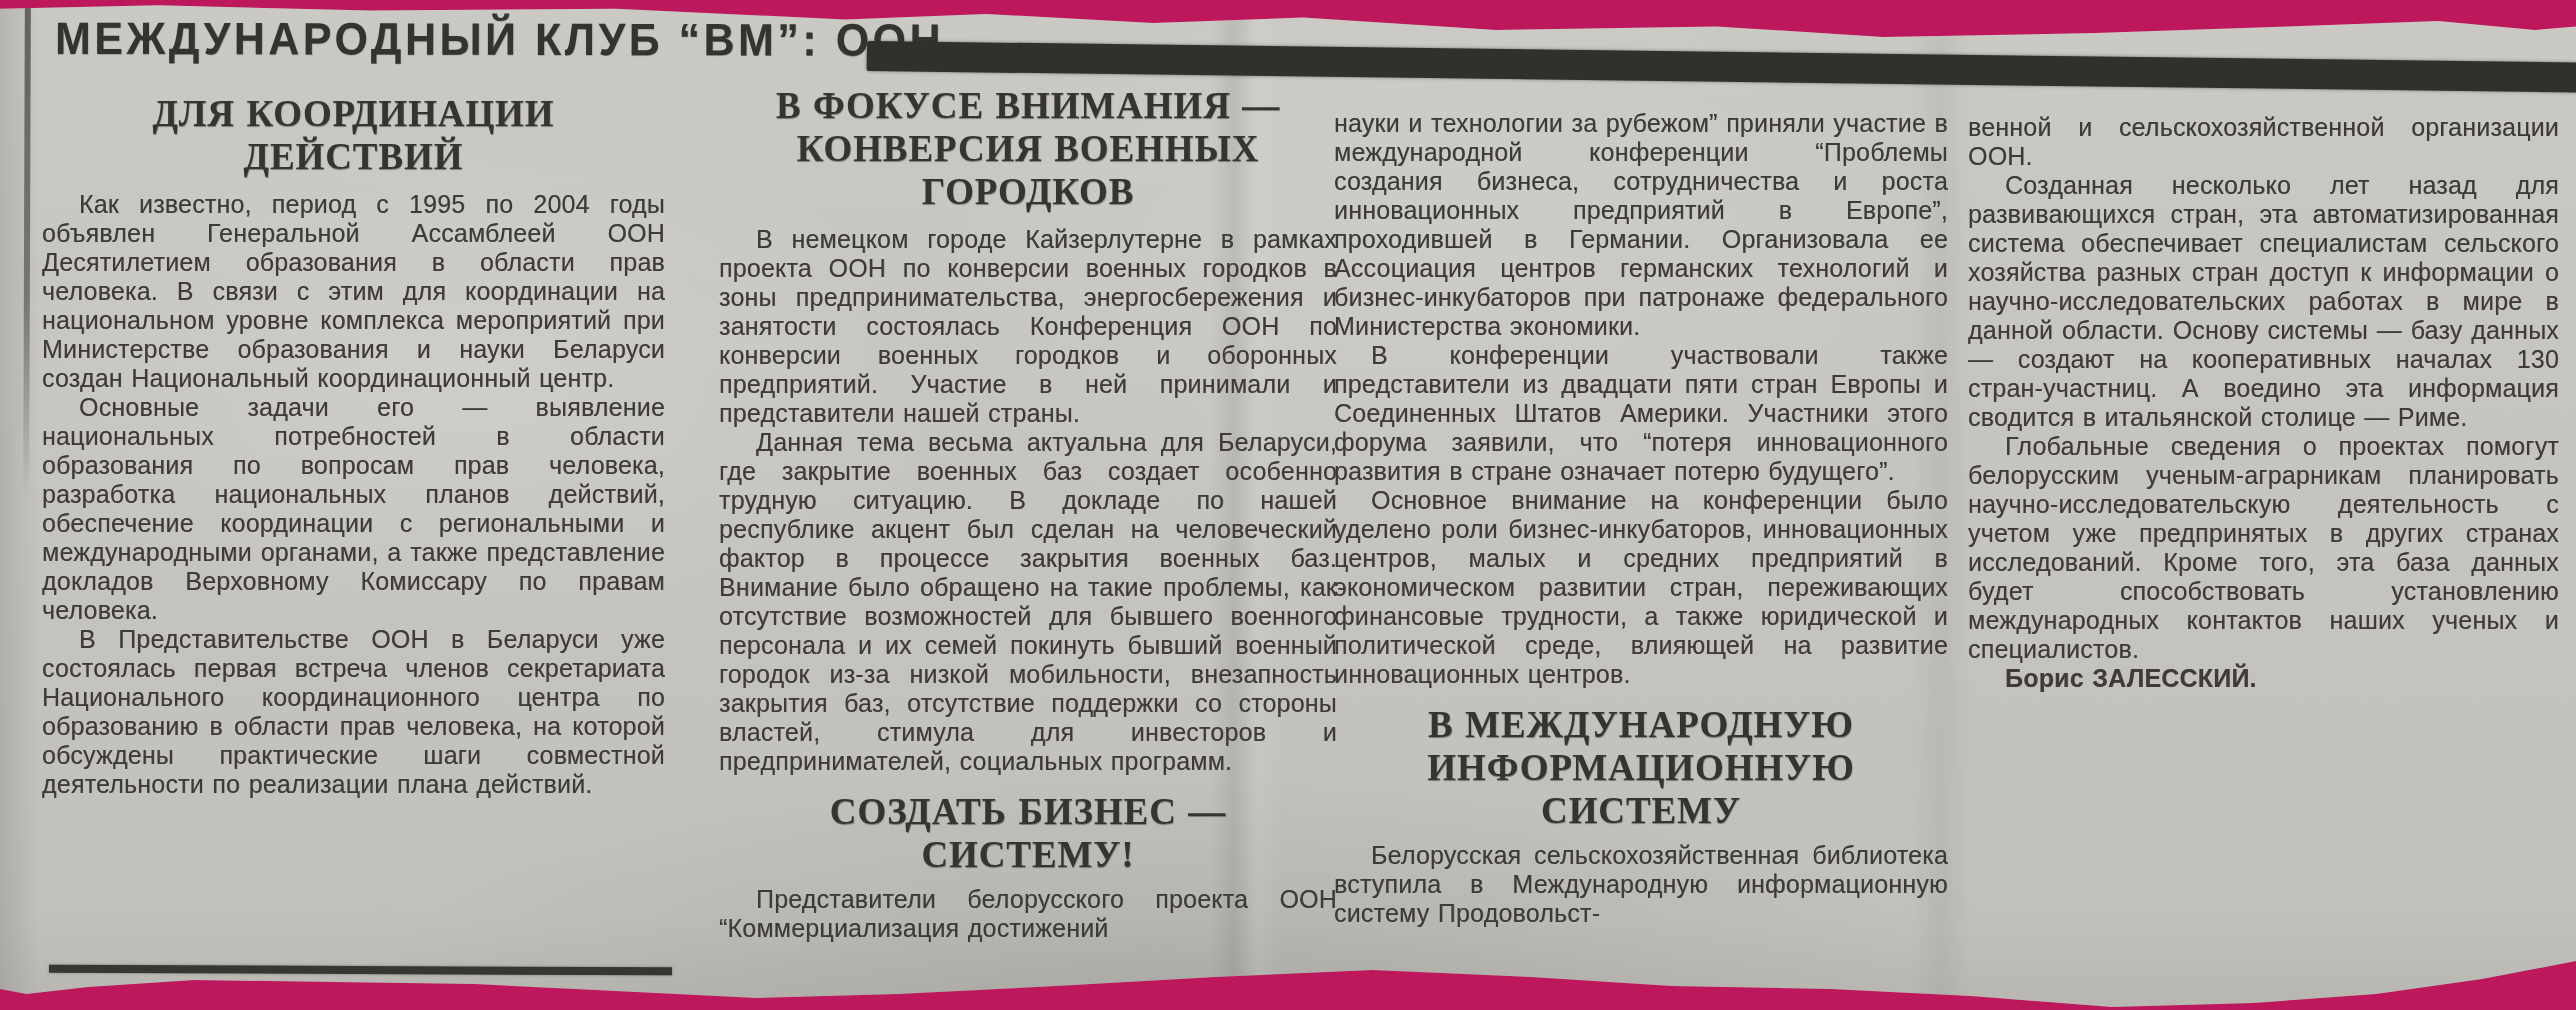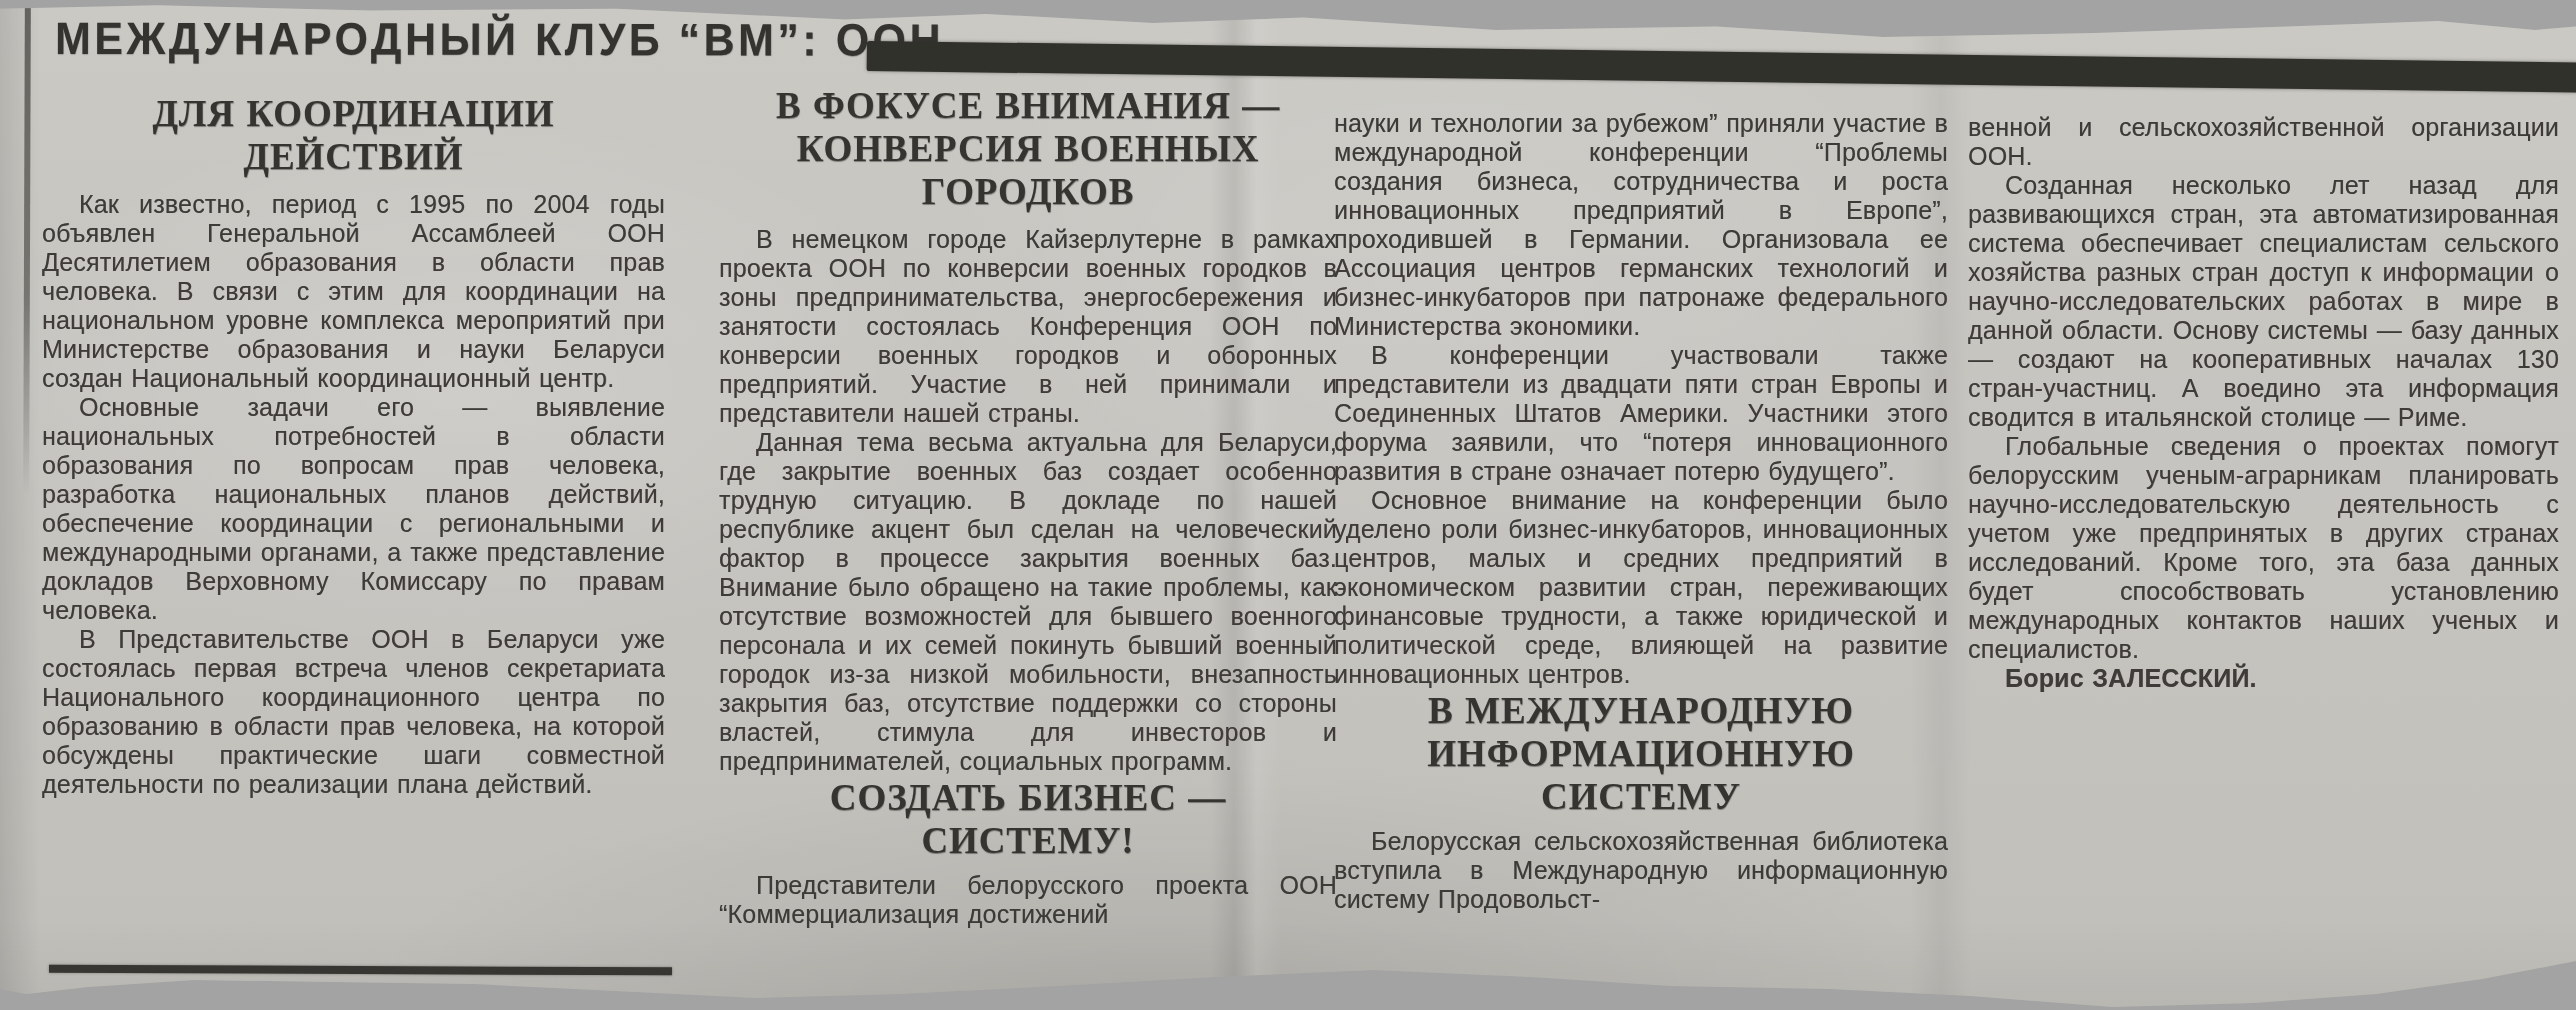--- a/index.html
+++ b/index.html
@@ -1,16 +1,16 @@
 <!DOCTYPE html>
 <html lang="ru" style="font-size:14px"><head>
 <meta charset="utf-8">
 <style>
   html,body{margin:0;padding:0;background:#fbfbf8;}
-  .stage{position:relative;width:2576px;height:1010px;overflow:hidden;background:#a3a3a3;
+  .stage{position:relative;width:2576px;height:1010px;overflow:hidden;background:#be185d;
          font-family:"Liberation Sans",sans-serif;}
   .paper{position:absolute;inset:0;
     background:linear-gradient(180deg,#d0cec9 0%,#cbc9c4 45%,#c7c5c0 80%,#c3c1bc 100%);
     clip-path:polygon(0px 8.8px,158px 5.3px,370px 10.6px,616px 8.8px,845px 19.4px,986px 14px,
       1153px 23px,1303px 17.6px,1496px 30px,1716px 26.4px,1883px 37px,2095px 33px,2288px 26.4px,
       2438px 21px,2535px 30px,2576px 26.4px,2576px 961px,2482px 979px,2376px 994px,
       2253px 1003px,2112px 1007px,1971px 996px,1831px 989px,1672px 986px,1531px 977px,
       1373px 970px,1215px 977px,1056px 986px,898px 994px,757px 998px,616px 991px,
       475px 984px,334px 982px,194px 980px,88px 987px,26.4px 994px,0px 989px);}
   .shade{position:absolute;inset:0;pointer-events:none;
@@ -38,21 +38,21 @@
   .col{position:absolute;z-index:4;overflow:hidden;color:#262320;
     font-size:25px;line-height:29px;text-align:justify;letter-spacing:0.2px;word-spacing:1.3px;
     text-shadow:0.3px 0.4px 0.6px rgba(42,40,36,0.5);}
   .c1{left:42px;top:92px;width:623px;height:880px;}
   .c2{left:719px;top:84px;width:618px;height:924px;}
   .c3{left:1334px;top:109px;width:614px;height:891px;}
   .c4{left:1968px;top:113px;width:591px;height:892px;}
   .headline{font-family:"Liberation Serif",serif;font-weight:700;font-size:37px;line-height:43px;
     text-align:center;margin:0 0 12.3px 0;letter-spacing:0.9px;color:#1d1b18;
     text-shadow:0.4px 0.5px 0.9px rgba(30,28,25,0.5);}
-  .headline.mid{margin-bottom:8.8px;}
+  .headline.mid{margin-top:14px;margin-bottom:8.8px;}
   .col p{margin:0;text-indent:37px;}
   .col p.noindent{text-indent:0;}
   .col p.bold{font-weight:700;}
   .byline{text-align:left;font-weight:700;margin:10.6px 3.5px 7px 0;text-indent:0;}
 </style>
 </head>
 <body>
 
 <div class="stage">
   <div class="paper">

